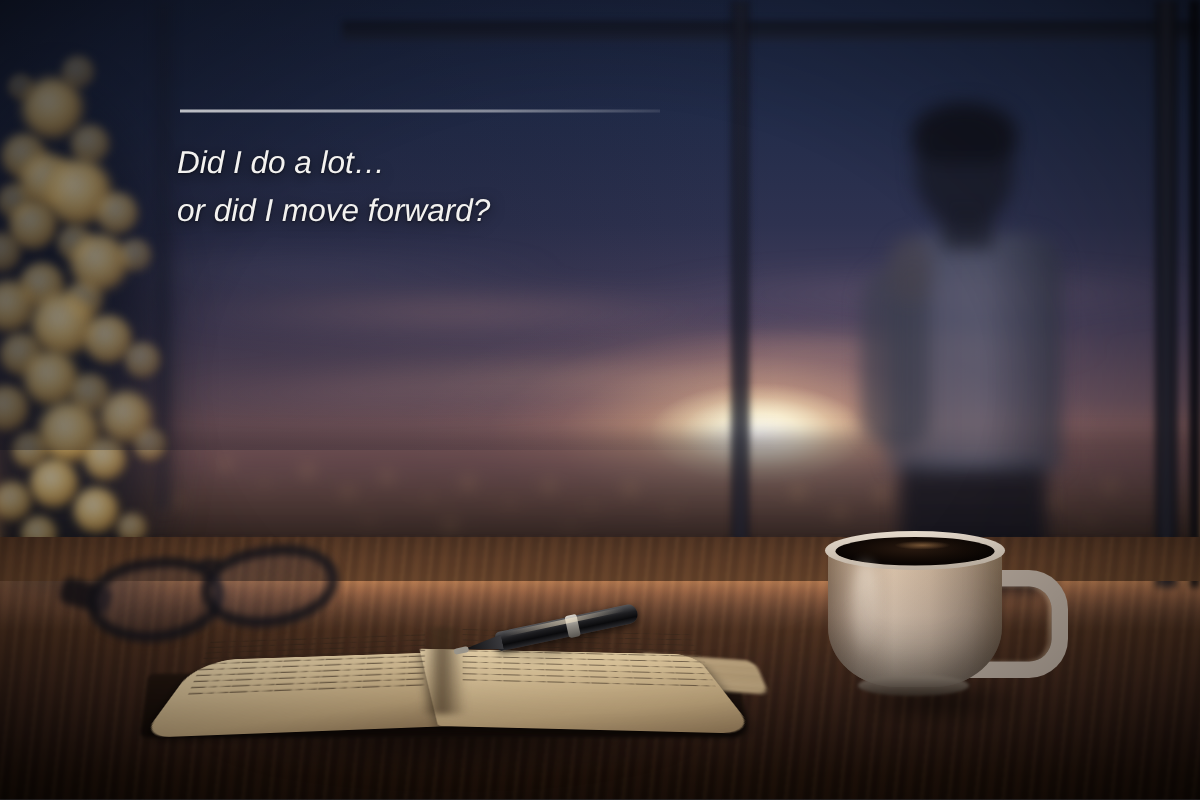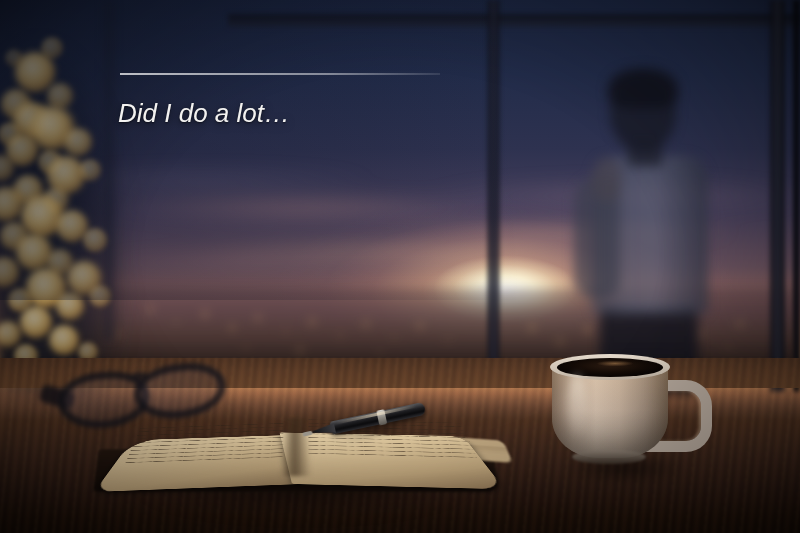--- a/index.html
+++ b/index.html
@@ -431,21 +431,21 @@
     letter-spacing: 0.5px;
   }
   #headline-strong { font-weight: 700; }
   #divider {
     margin: 17px 0 0 2px;
     width: 320px; height: 2px;
     background: linear-gradient(to right, rgba(255,255,255,0.72), rgba(255,255,255,0.46) 65%, rgba(255,255,255,0.10));
     border: 0;
   }
   .sub-line {
-    font-size: 26px;
+    font-size: 21px;
     font-style: italic;
     font-weight: 400;
     color: #f3f2f0;
     line-height: 1.54;
     text-shadow: 0 2px 9px rgba(0,0,0,0.62), 0 1px 2px rgba(0,0,0,0.5);
     margin: 0;
     white-space: nowrap;
   }
   #sub-line-1 { margin-top: 18px; }
 </style>
@@ -589,15 +589,16 @@
     <div id="cup-coffee-shine"></div>
     <div id="cup-hl"></div>
   </div>
 
   <div id="text-scrim"></div>
   <div id="vignette"></div>
 
   <div id="text-block">
     <hr id="divider">
     <div class="sub-line" id="sub-line-1">Did I do a lot…</div>
+    <div class="sub-line" id="sub-line-2">or did I move forward?</div>
   </div>
 
 </div>
 
 </body></html>

